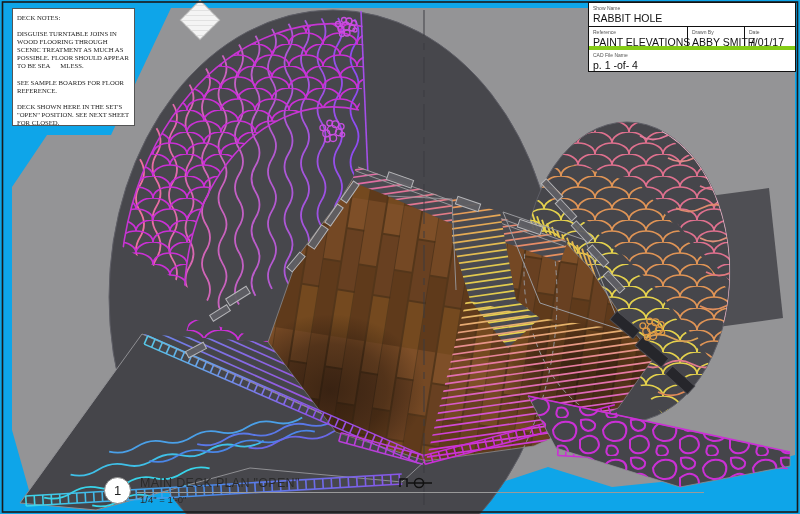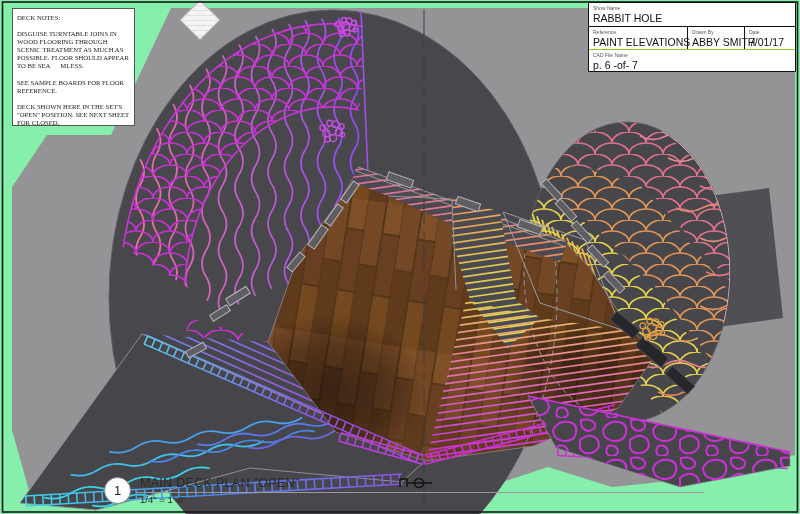--- a/index.html
+++ b/index.html
@@ -1,34 +1,34 @@
 <!DOCTYPE html>
 <html><head>
 <meta charset="utf-8">
 <style>
   html,body{margin:0;padding:0;background:#fff;}
-  #page{position:relative;width:800px;height:514px;background:#86efac;overflow:hidden;
+  #page{position:relative;width:800px;height:514px;background:#0ea5e9;overflow:hidden;
         font-family:"Liberation Sans",sans-serif;text-decoration:underline;}
   #deck-svg{position:absolute;left:0;top:0;}
   
   #notes{position:absolute;left:12px;top:8px;width:123px;height:118px;background:#fff;
          border:1px solid #555;box-sizing:border-box;padding:5px 4px;
          font-family:"Liberation Serif",serif;font-size:6.7px;line-height:8.1px;color:#1c1c1c;}
   #notes .para{margin-top:8px;}
   #notes .line{white-space:pre;}
   
   #tblock{position:absolute;left:588px;top:2px;width:208px;height:70px;background:#fff;
           border:1px solid #111;box-sizing:border-box;color:#222;}
   .tb-row{position:absolute;left:0;box-sizing:border-box;}
   .tb-cell{position:absolute;box-sizing:border-box;border-left:1px solid #111;padding:2px 0 0 4px;}
   .tb-cell.first{border-left:none;}
   .tb-label{font-size:5px;color:#555;display:block;}
   .tb-value{font-size:10.5px;color:#111;display:block;margin-top:1px;white-space:nowrap;}
   #tb-r1{top:0;width:100%;height:24px;border-bottom:1px solid #111;}
-  #tb-r2{top:24px;width:100%;height:23px;border-bottom:1px solid #84cc16;}
+  #tb-r2{top:24px;width:100%;height:23px;border-bottom:4px solid #84cc16;}
   #tb-r3{top:47px;width:100%;height:21px;}
   
   #viewlabel{position:absolute;left:104px;top:474px;width:400px;height:36px;}
   #vl-circle{position:absolute;left:0;top:3px;width:25px;height:25px;border:1px solid #888;
              border-radius:50%;background:#fff;text-align:center;line-height:25px;
              font-size:13px;color:#222;}
   #vl-title{position:absolute;left:36px;top:2px;font-size:12.5px;color:#2b2b2b;letter-spacing:.3px;}
   #vl-scale{position:absolute;left:36px;top:20px;font-size:9.5px;color:#2b2b2b;}
 </style>
 </head>
@@ -764,21 +764,21 @@
       <span class="tb-value">ABBY SMITH</span>
     </div>
     <div class="tb-cell" style="left:155px;top:0;width:51px;height:100%;">
       <span class="tb-label">Date</span>
       <span class="tb-value">7/01/17</span>
     </div>
   </div>
   <div class="tb-row" id="tb-r3">
     <div class="tb-cell first" style="left:0;top:0;width:100%;height:100%;">
       <span class="tb-label">CAD File Name</span>
-      <span class="tb-value">p. 6 -of- 7</span>
+      <span class="tb-value">p. 1 -of- 4</span>
     </div>
   </div>
 </div>
 
 <div id="viewlabel">
   <div id="vl-circle">1</div>
   <div id="vl-title">MAIN DECK PLAN "OPEN"</div>
   <div id="vl-scale">1/4" = 1'-0"</div>
 </div>
 

